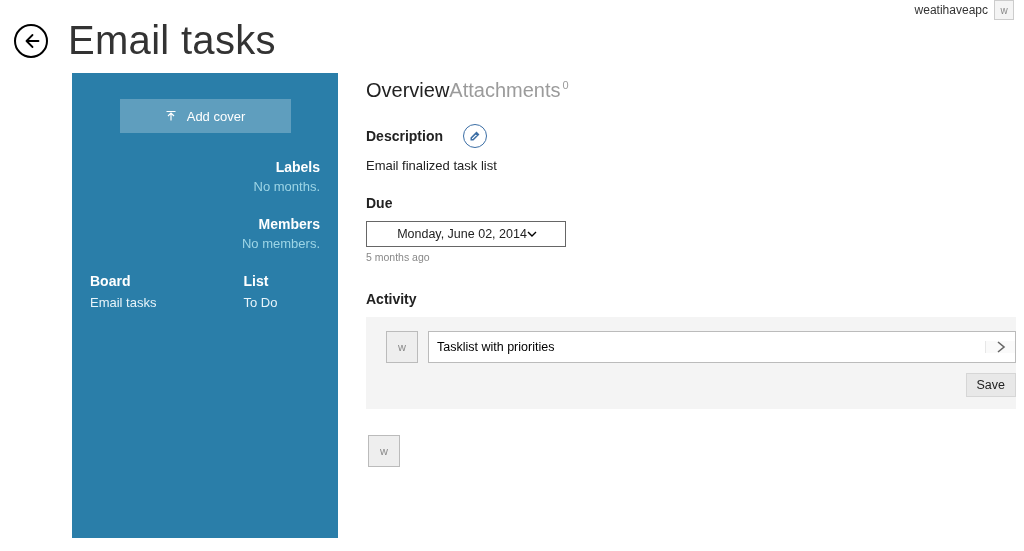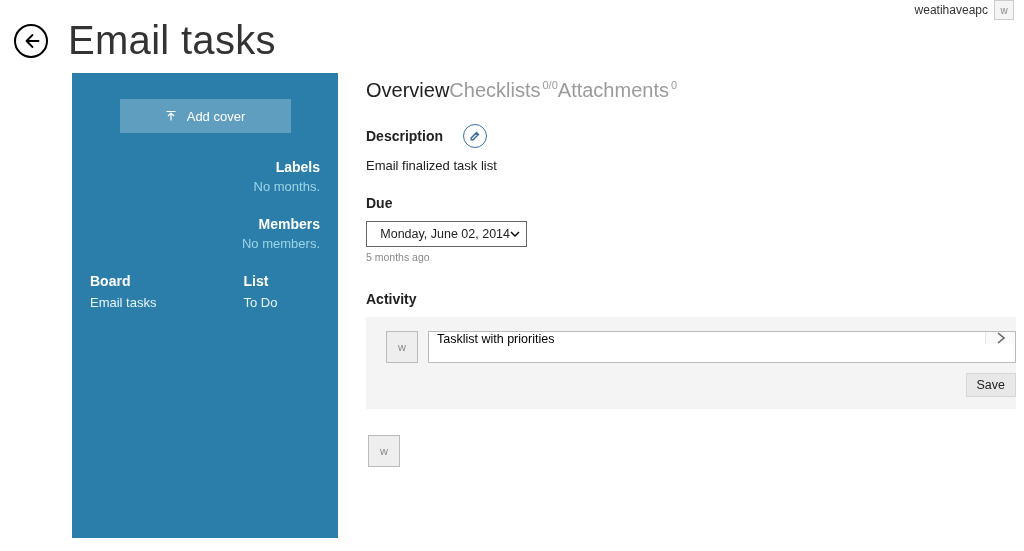--- a/index.html
+++ b/index.html
@@ -120,24 +120,24 @@
     border: 1.5px solid #3b6ea5;
     border-radius:50%;
     display:flex;align-items:center;justify-content:center;
     cursor:pointer;
   }
   .edit-circle svg { width:12px;height:12px; stroke:#3b6ea5; fill:none; stroke-width:2;}
   .desc-text { font-size: 13px; margin-bottom: 22px; }
   .due-select {
     border: 1px solid #666;
     height: 26px;
-    width: 161px;
+    width: 200px;
     display:flex;
     align-items:center;
-    justify-content:flex-end;
+    justify-content:center;
     padding: 0 6px 0 8px;
     font-size:12.5px;
     cursor:pointer;
   }
   .due-select svg { width:10px; height:10px; }
   .tiny-muted { font-size: 10.5px; color:#888; margin-top:4px; margin-bottom:28px;}
 
   .activity-block {
     background: #f4f4f4;
     padding: 14px 0 12px 20px;
@@ -155,21 +155,21 @@
     display:flex;align-items:center;justify-content:center;
     font-size:11px;color:#888;
     flex-shrink:0;
   }
   .comment-input-wrap {
     flex:1;
     display:flex;
     border:1px solid #bbb;
     background:#fff;
     height:32px;
-    align-items:flex-start;
+    align-items:center;
   }
   .comment-input {
     flex:1;
     border:none;
     outline:none;
     font-size:12.5px;
     padding: 0 8px;
     font-family: inherit;
   }
   .send-btn {
@@ -249,23 +249,20 @@
         <div class="side-plain">To Do</div>
       </div>
     </div>
   </div>
 
   <div class="main">
 
     <div class="tabs">
       <div class="tab active">
         <span>Overview</span>
-      </div>
-      <div class="tab">
-        <span>Checklists</span><sup>0/0</sup>
       </div>
       <div class="tab">
         <span>Attachments</span><sup>0</sup>
       </div>
     </div>
 
     <div class="sect-heading">
       <span>Description</span>
       <span class="edit-circle">
         <svg viewBox="0 0 16 16">

